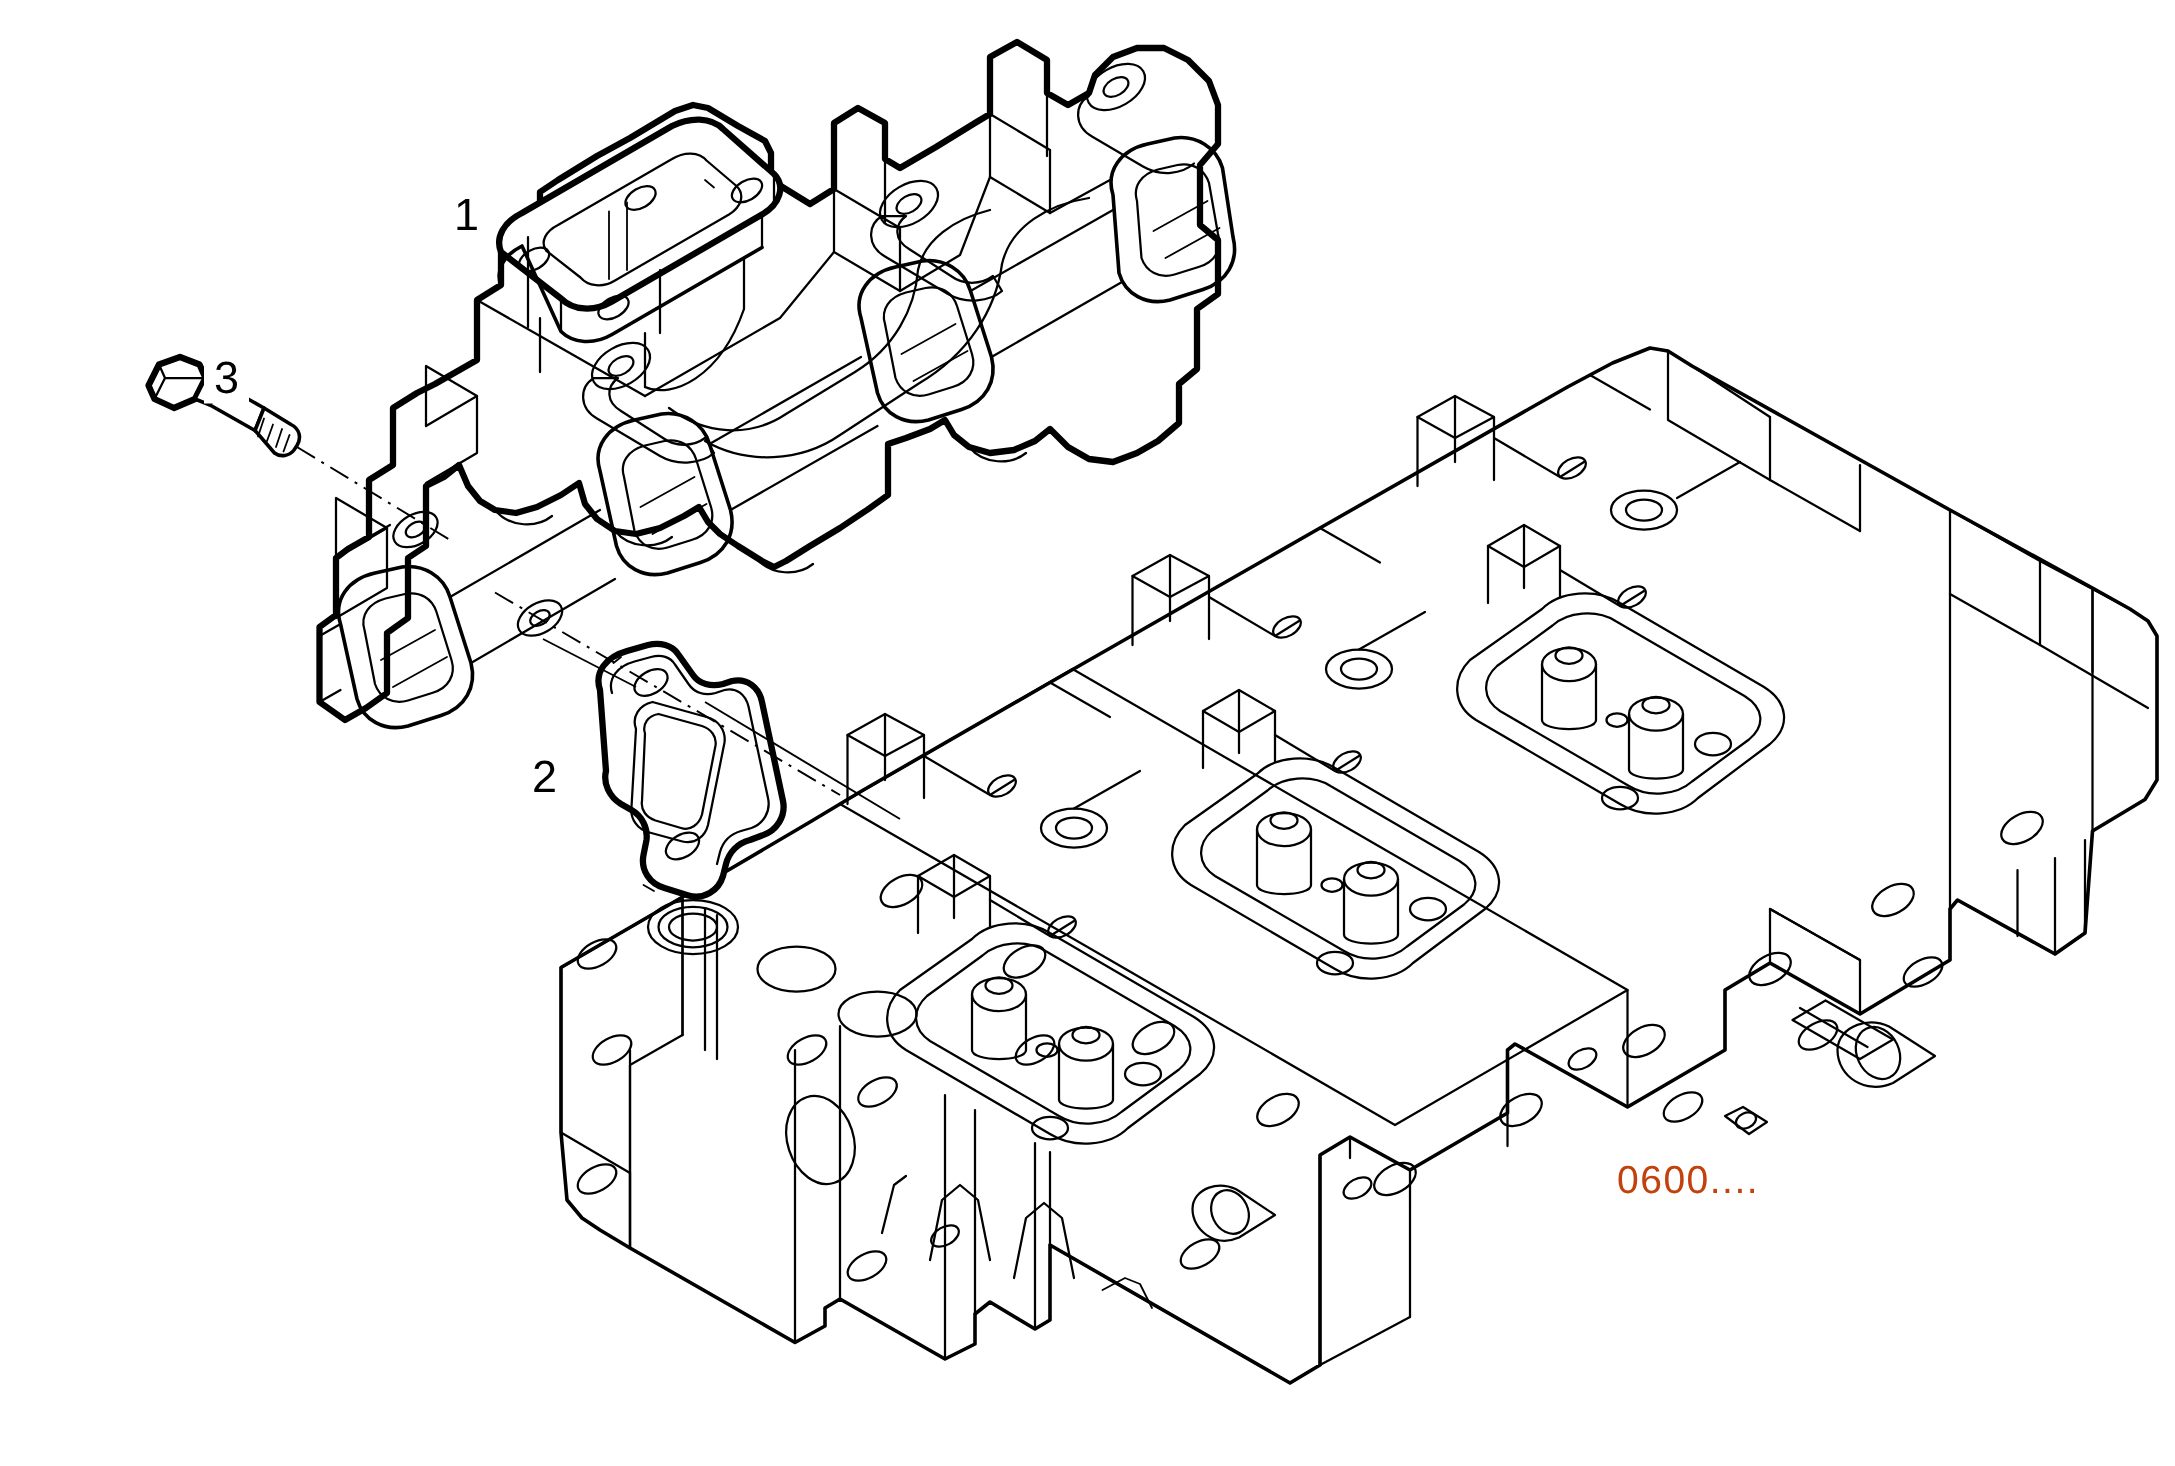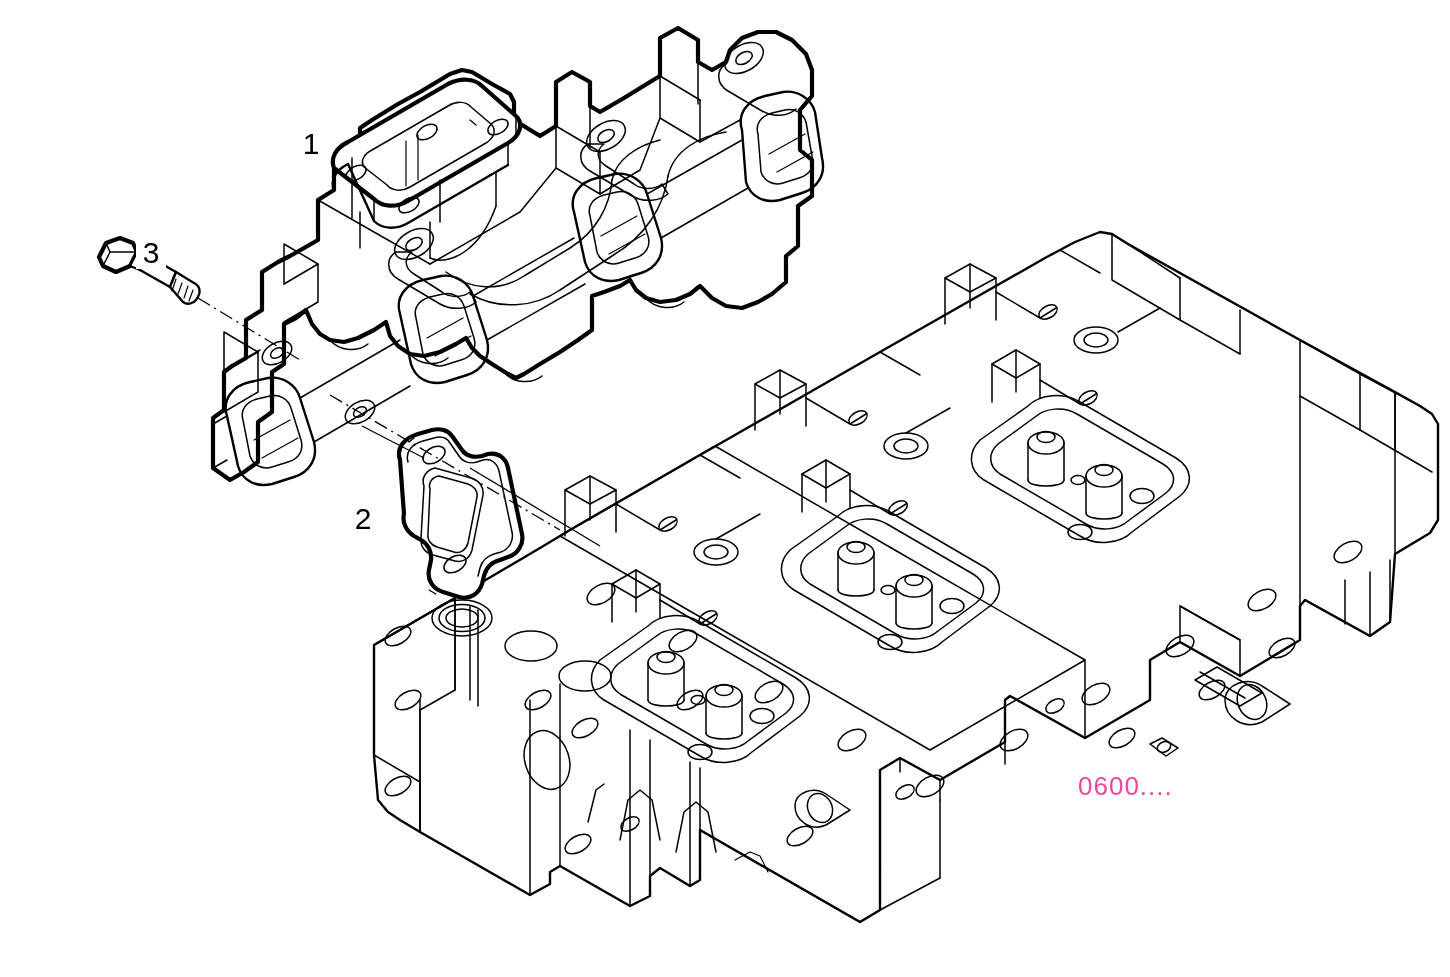--- a/index.html
+++ b/index.html
@@ -935,16 +935,16 @@
     <div style="position:absolute;left:296px;top:128px;width:30px;text-align:center;
                 font-size:30px;line-height:32px;color:#000;background:#fff;">1</div>
 
     <div style="position:absolute;left:348px;top:503px;width:30px;text-align:center;
                 font-size:30px;line-height:32px;color:#000;background:#fff;">2</div>
 
     <div style="position:absolute;left:136px;top:237px;width:30px;text-align:center;
                 font-size:30px;line-height:32px;color:#000;background:#fff;">3</div>
 
     <div style="position:absolute;left:1078px;top:772px;
-                font-size:26px;line-height:28px;letter-spacing:1px;color:#ec4899;background:#fff;">0600....</div>
+                font-size:26px;line-height:28px;letter-spacing:1px;color:#c2410c;background:#fff;">0600....</div>
   </div>
 
 </div>
 
 </body></html>

